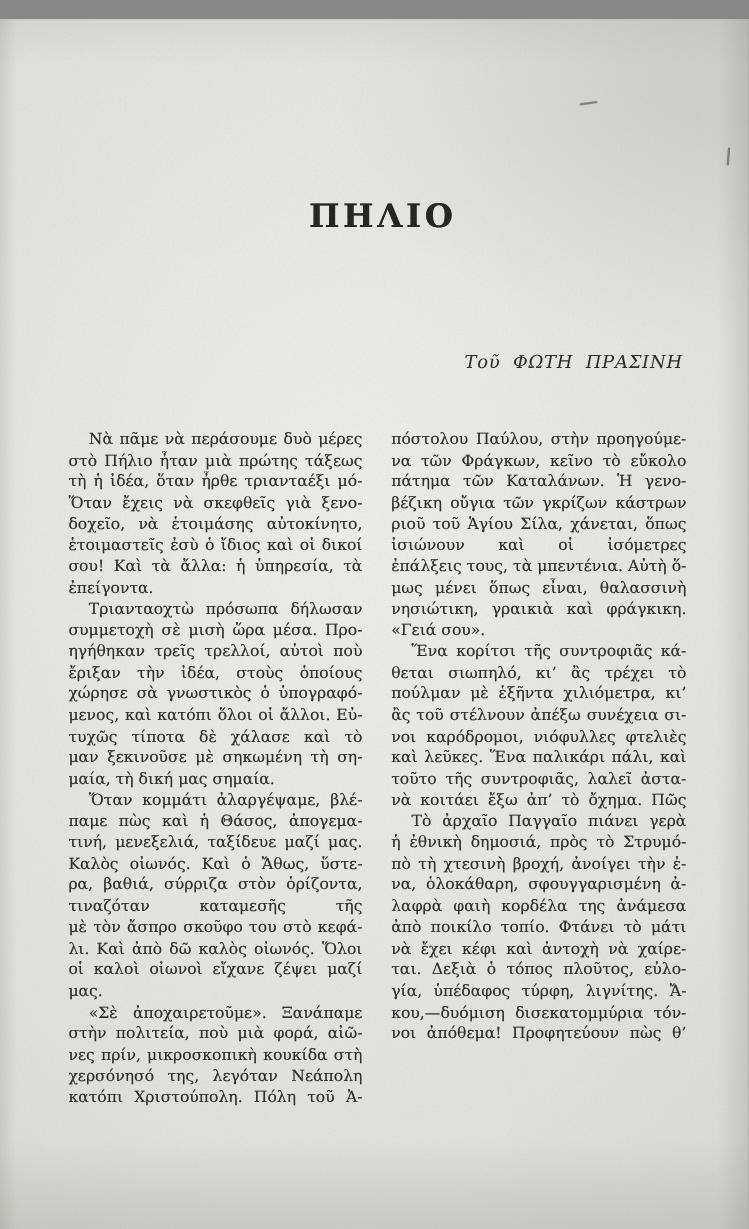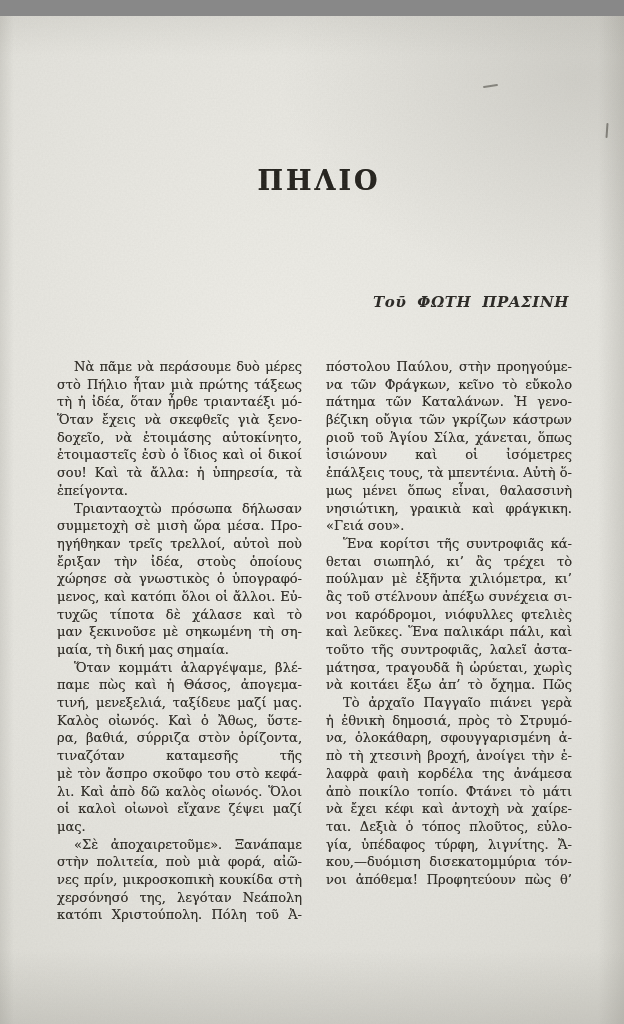--- a/index.html
+++ b/index.html
@@ -35,21 +35,20 @@
     text-shadow: 0 0 0.5px rgba(32,30,25,0.7);
   }
   .byline {
     position: absolute;
     top: 277px; right: 55px;
     font-style: italic;
     font-size: 15px;
     letter-spacing: 0.6px;
     word-spacing: 5px;
     color: #262420;
-    font-weight: bold;
   }
   .cols {
     position: absolute;
     top: 342px; left: 57px;
     width: 515px;
     display: flex;
     gap: 24px;
   }
   .col { width: 253px; }
   .col:last-child { width: 254px; }
@@ -124,26 +123,25 @@
         <div class="line">μως μένει ὅπως εἶναι, θαλασσινὴ καὶ</div>
         <div class="line">νησιώτικη, γραικιὰ καὶ φράγκικη.</div>
         <div class="line pend">«Γειά σου».</div>
         <div class="line ind">Ἕνα κορίτσι τῆς συντροφιᾶς κά-</div>
         <div class="line">θεται σιωπηλό, κι’ ἂς τρέχει τὸ</div>
         <div class="line">πούλμαν μὲ ἑξῆντα χιλιόμετρα, κι’</div>
         <div class="line">ἂς τοῦ στέλνουν ἀπέξω συνέχεια σι-</div>
         <div class="line">νοι καρόδρομοι, νιόφυλλες φτελιὲς</div>
         <div class="line">καὶ λεῦκες. Ἕνα παλικάρι πάλι, καὶ</div>
         <div class="line">τοῦτο τῆς συντροφιᾶς, λαλεῖ ἀστα-</div>
-        <div class="line">μάτησα, τραγουδᾶ ἢ ὠρύεται, χωρὶς</div>
         <div class="line">νὰ κοιτάει ἔξω ἀπ’ τὸ ὄχημα. Πῶς</div>
         <div class="line ind">Τὸ ἀρχαῖο Παγγαῖο πιάνει γερὰ</div>
         <div class="line">ἡ ἐθνικὴ δημοσιά, πρὸς τὸ Στρυμό-</div>
+        <div class="line">πὸ τὴ χτεσινὴ βροχή, ἀνοίγει τὴν ἐ-</div>
         <div class="line">να, ὁλοκάθαρη, σφουγγαρισμένη ἀ-</div>
-        <div class="line">πὸ τὴ χτεσινὴ βροχή, ἀνοίγει τὴν ἐ-</div>
         <div class="line">λαφρὰ φαιὴ κορδέλα της ἀνάμεσα</div>
         <div class="line">ἀπὸ ποικίλο τοπίο. Φτάνει τὸ μάτι</div>
         <div class="line">νὰ ἔχει κέφι καὶ ἀντοχὴ νὰ χαίρε-</div>
         <div class="line">ται. Δεξιὰ ὁ τόπος πλοῦτος, εὐλο-</div>
         <div class="line">γία, ὑπέδαφος τύρφη, λιγνίτης. Ἄ-</div>
         <div class="line">κου,—δυόμιση δισεκατομμύρια τόν-</div>
         <div class="line">νοι ἀπόθεμα! Προφητεύουν πὼς θ’</div>
       </div>
   </div>
 

